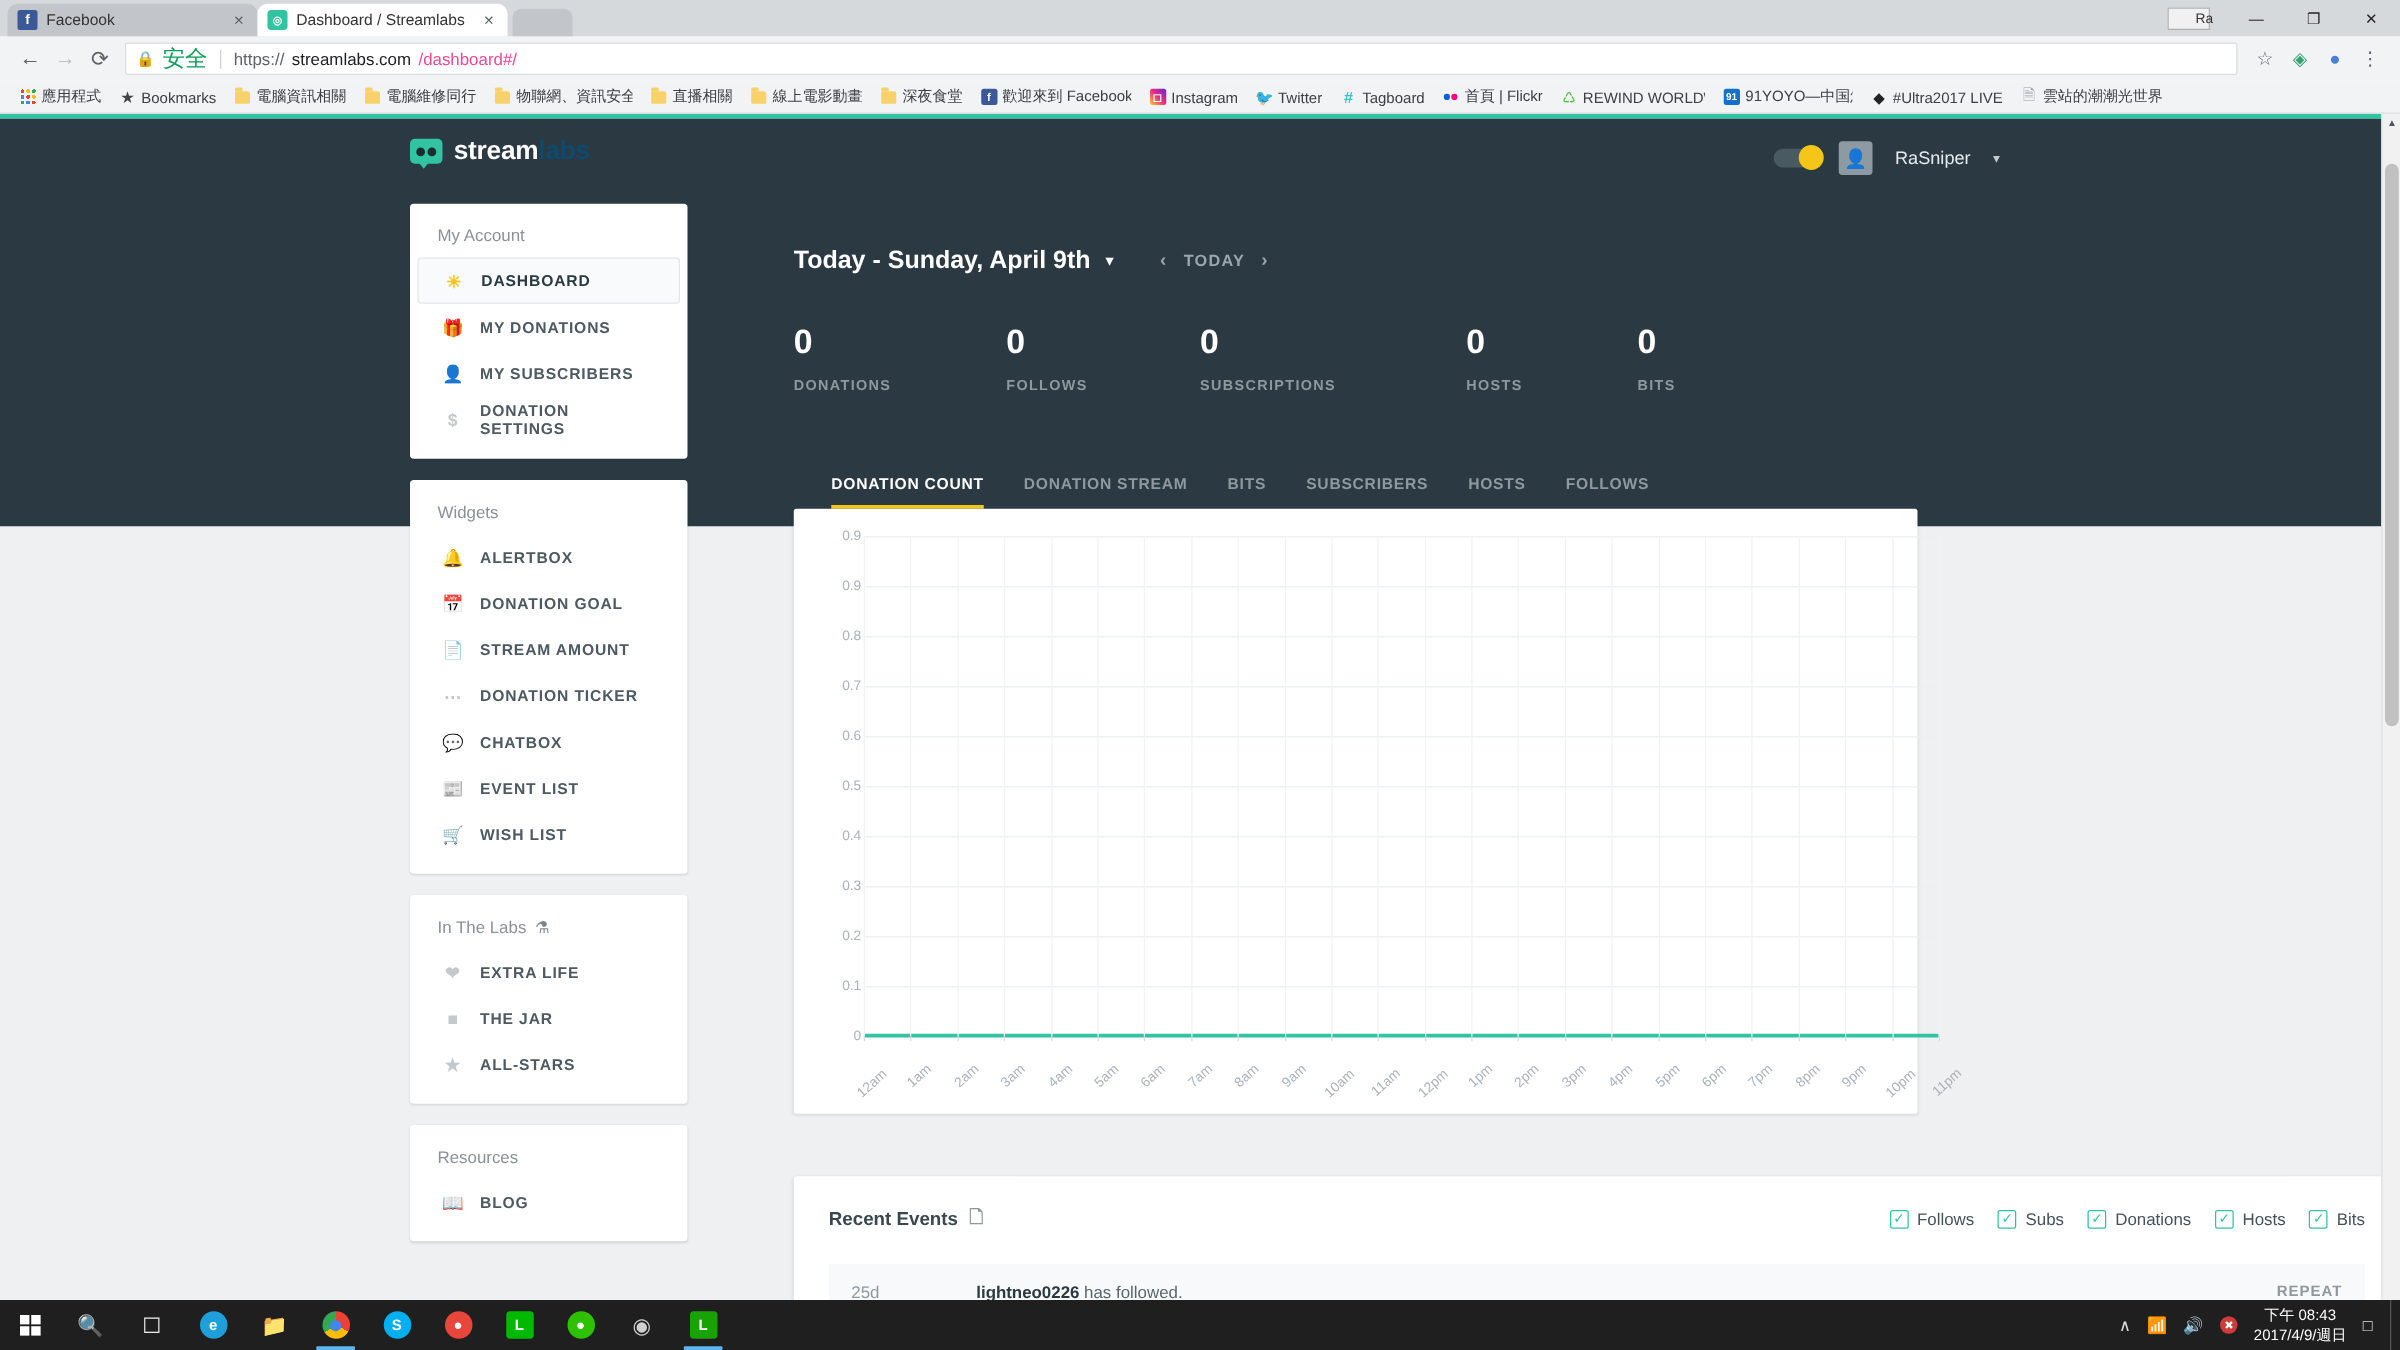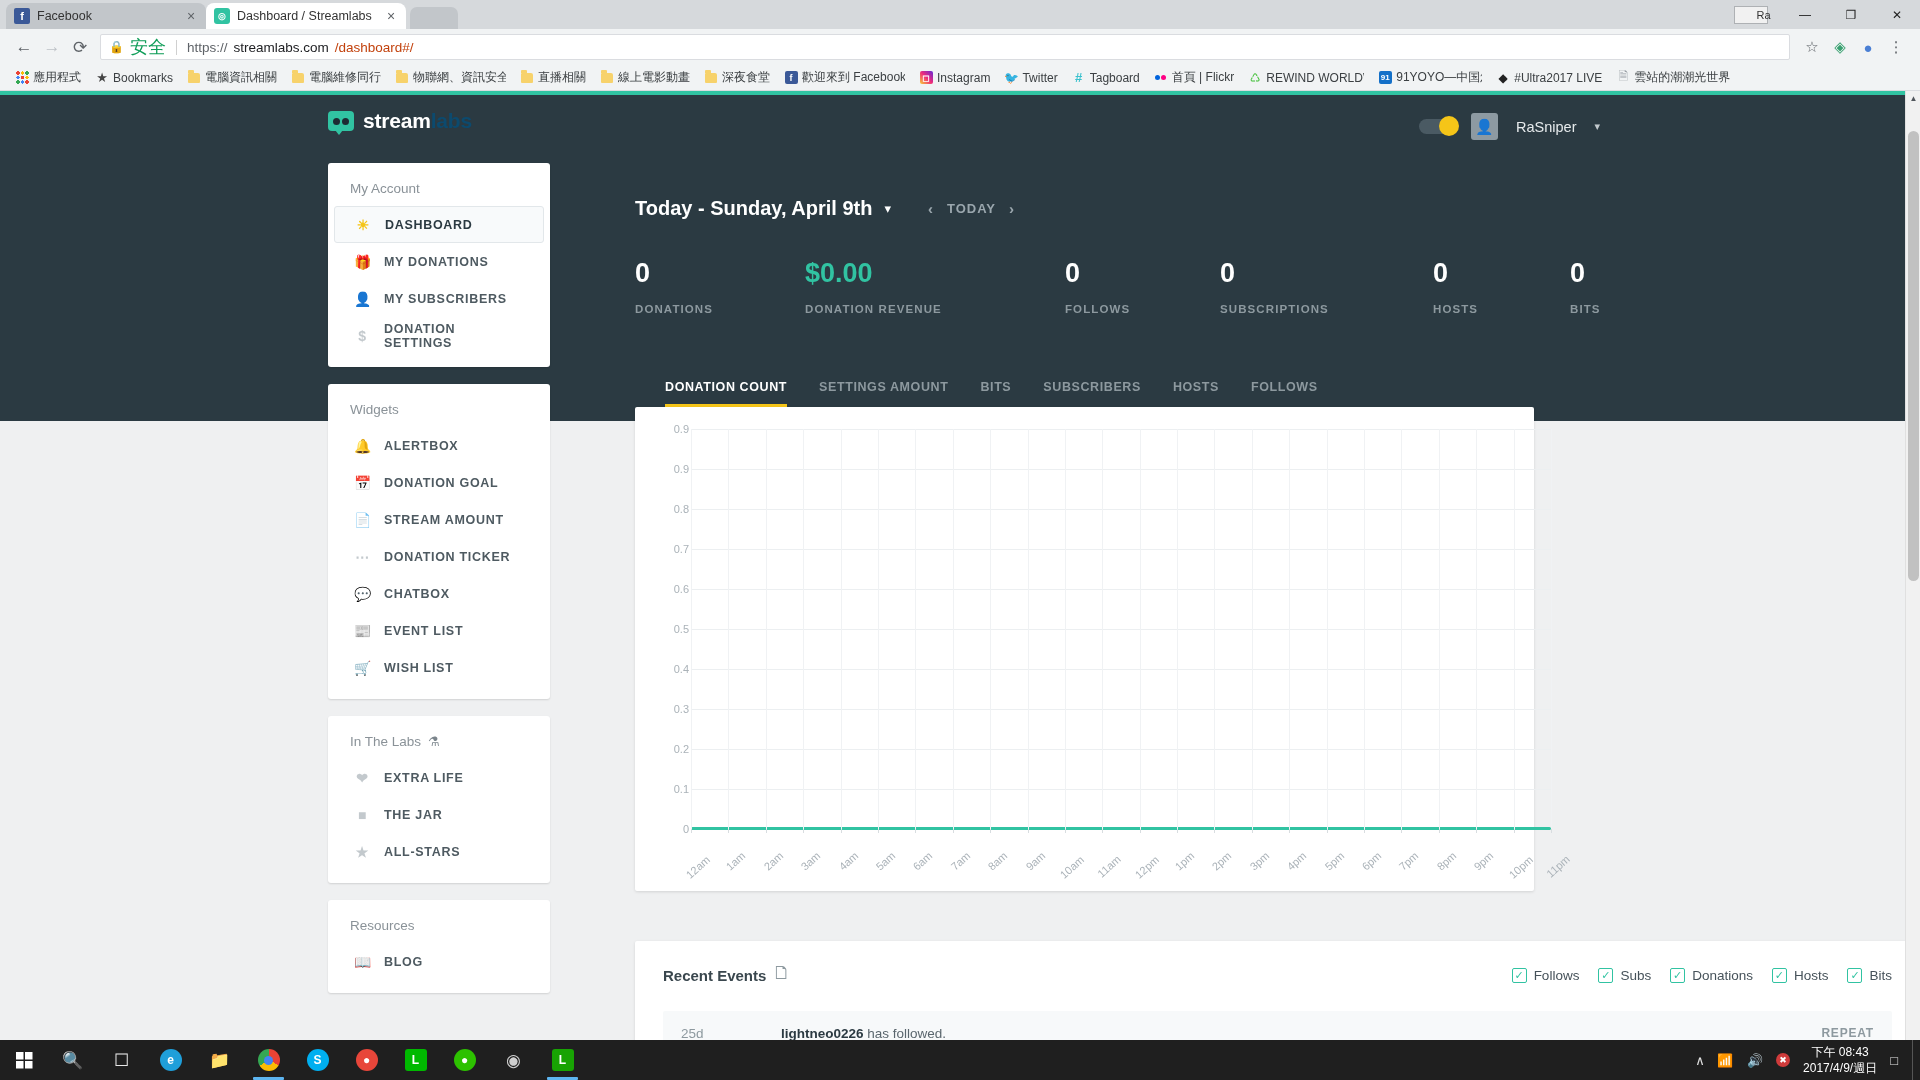--- a/index.html
+++ b/index.html
@@ -68,21 +68,21 @@
   .omnibox {
     flex: 1 1 auto; height: 26px; background: #fff; border: 1px solid #dadce0;
     border-radius: 2px; margin: 0 8px 0 6px; display: flex; align-items: center;
     padding: 0 8px; gap: 6px; font-size: 13.5px;
   }
   .lock { color: #0f9d58; font-size: 12px; }
   .secure-text { color: #0f9d58; font-size: 18px; }
   .omni-divider { width: 1px; height: 15px; background: #d0d0d0; margin: 0 4px; }
   .url-scheme { color: #5f6368; }
   .url-host { color: #202124; }
-  .url-path { color: #c2410c; }
+  .url-path { color: #ec4899; }
   .tb-icon {
     width: 28px; height: 28px; display: flex; align-items: center;
     justify-content: center; font-size: 15px; color: #5f6368; flex: 0 0 28px;
   }
   .ext-green { color: #37a06f; font-size: 15px; }
   .ext-blue { color: #4a7fd4; }
 
   
   .bookmarks {
     height: 26px; background: #f1f3f4; display: flex; align-items: center;
@@ -605,24 +605,20 @@
               <span>TODAY</span>
               <span class="date-arrow">›</span>
             </span>
           </div>
 
           <div class="stats">
             <div class="stat" style="width:170px;">
               <div class="stat-val">0</div>
               <div class="stat-lbl">DONATIONS</div>
             </div>
-            <div class="stat" style="width:260px;">
-              <div class="stat-val money">$0.00</div>
-              <div class="stat-lbl">DONATION REVENUE</div>
-            </div>
             <div class="stat" style="width:155px;">
               <div class="stat-val">0</div>
               <div class="stat-lbl">FOLLOWS</div>
             </div>
             <div class="stat" style="width:213px;">
               <div class="stat-val">0</div>
               <div class="stat-lbl">SUBSCRIPTIONS</div>
             </div>
             <div class="stat" style="width:137px;">
               <div class="stat-val">0</div>
@@ -630,21 +626,21 @@
             </div>
             <div class="stat" style="width:100px;">
               <div class="stat-val">0</div>
               <div class="stat-lbl">BITS</div>
             </div>
           </div>
 
           <div class="chart-wrap">
             <div class="tabs">
               <div class="tab-item sel">DONATION COUNT</div>
-              <div class="tab-item">SETTINGS AMOUNT</div>
+              <div class="tab-item">DONATION STREAM</div>
               <div class="tab-item">BITS</div>
               <div class="tab-item">SUBSCRIBERS</div>
               <div class="tab-item">HOSTS</div>
               <div class="tab-item">FOLLOWS</div>
             </div>
 
             <div class="chart-card">
               <div class="plot" id="plot" style="width: 860px;">
                 <div class="ylabels" id="ylabels">
                     <div class="ylab" style="top: 400px;">0</div>

